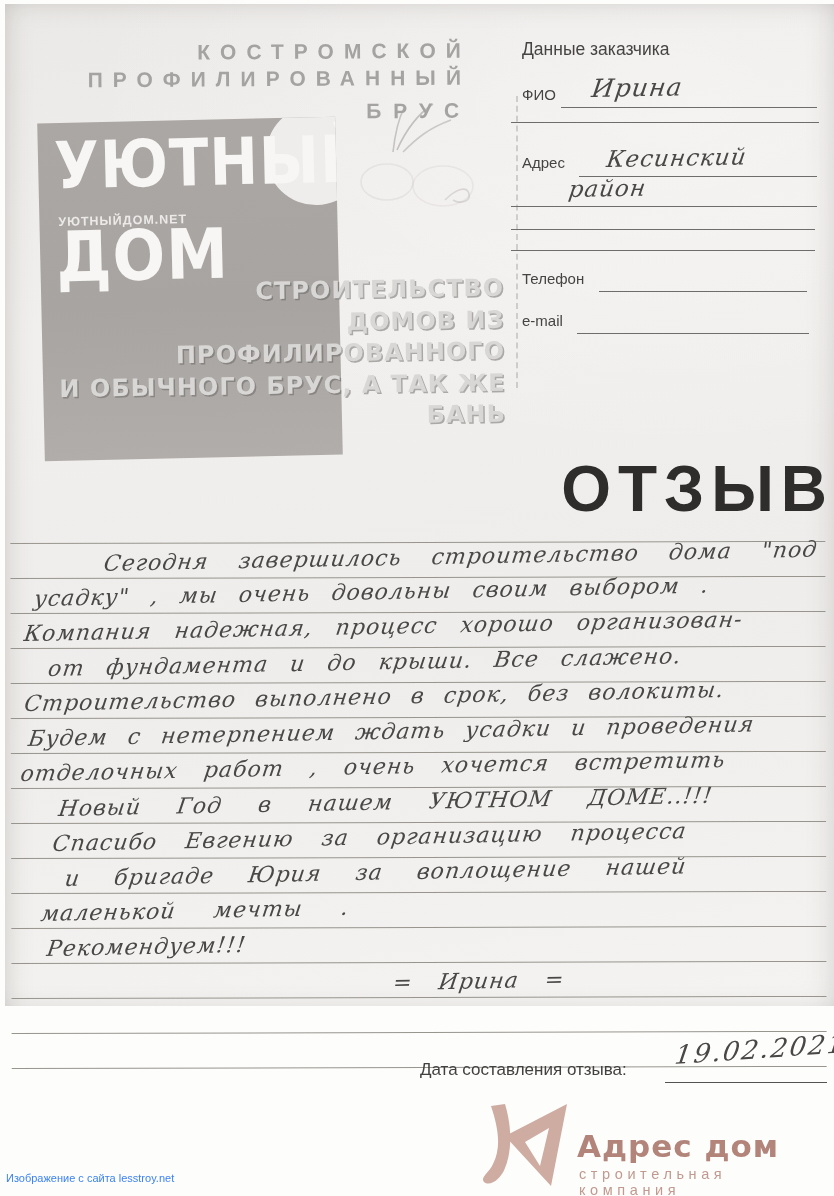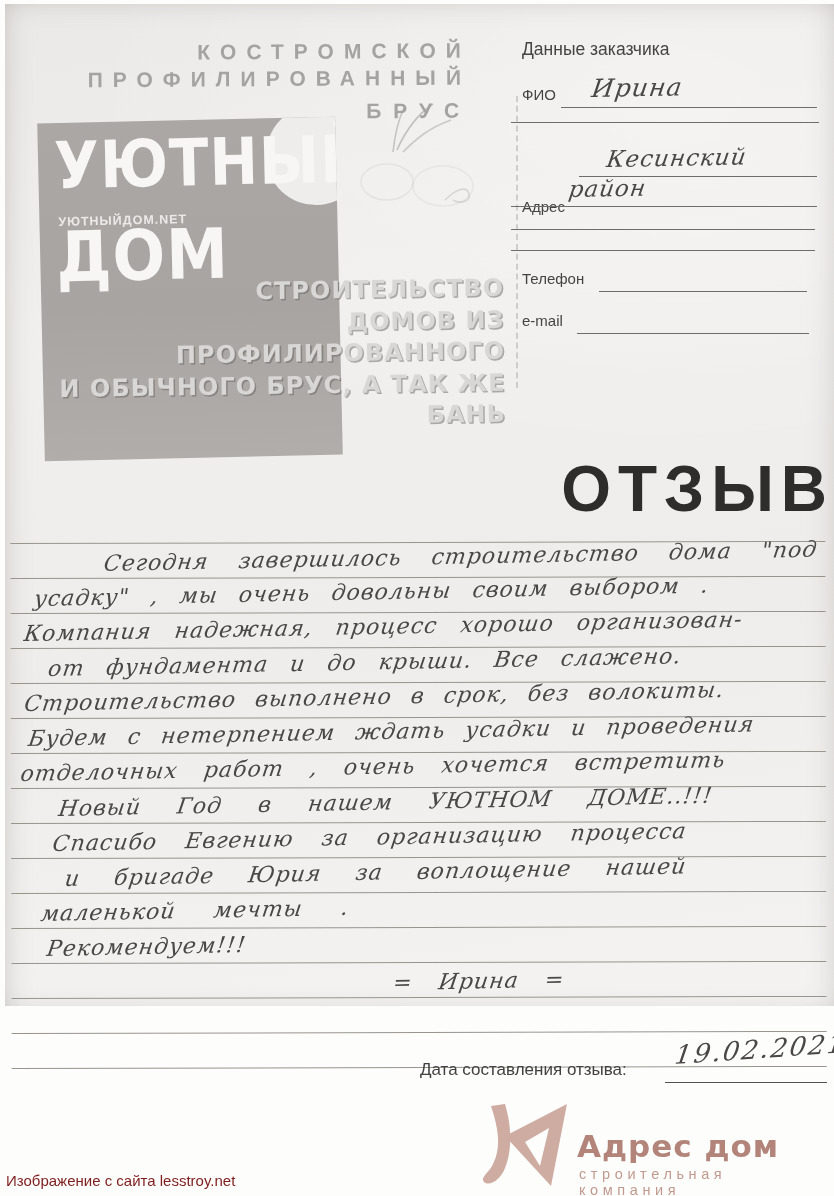--- a/index.html
+++ b/index.html
@@ -102,21 +102,21 @@
   .company-logo-name{
     position:absolute;left:572px;top:1124px;font-size:31px;font-weight:bold;
     color:#b2847a;letter-spacing:1px;font-family:"DejaVu Sans",sans-serif;
   }
   .company-logo-tagline{
     position:absolute;left:574px;top:1162px;font-size:14.5px;color:#c09a8f;
     letter-spacing:4.6px;
   }
   .ud-icon{position:absolute;left:470px;top:1096px;}
   .site-watermark{
-    position:absolute;left:6px;top:1172px;font-size:15px;color:#7f1d1d;
+    position:absolute;left:6px;top:1172px;font-size:11px;color:#3b82f6;
   }
   .scribbles{position:absolute;left:0;top:0;}
 </style>
 </head>
 <body>
 
 <div class="paper">
 
   <svg class="scribbles" width="834" height="400" viewBox="0 0 834 400">
     <g fill="none" stroke="#9a9896" stroke-width="1.6">
@@ -151,21 +151,21 @@
   <div class="col-divider"></div>
 
   <div>
     <div class="form-label" style="left:517px;top:35px;font-size:17.5px;">Данные заказчика</div>
 
     <div class="form-label" style="left:517px;top:82px;">ФИО</div>
     <div class="uline" style="left:556px;top:103px;width:256px;"></div>
     <div class="hw form" style="left:585px;top:70px;font-size:25px;">Ирина</div>
     <div class="uline" style="left:506px;top:118px;width:308px;"></div>
 
-    <div class="form-label" style="left:517px;top:150px;margin-top:44px;">Адрес</div>
+    <div class="form-label" style="left:517px;top:150px;">Адрес</div>
     <div class="uline" style="left:574px;top:172px;width:238px;"></div>
     <div class="hw form" style="left:600px;top:142px;">Кесинский</div>
     <div class="uline" style="left:506px;top:202px;width:306px;"></div>
     <div class="hw form" style="left:562px;top:172px;">район</div>
     <div class="uline" style="left:506px;top:225px;width:304px;"></div>
     <div class="uline" style="left:506px;top:246px;width:304px;"></div>
 
     <div class="form-label" style="left:517px;top:266px;">Телефон</div>
     <div class="uline" style="left:594px;top:287px;width:208px;"></div>
 

